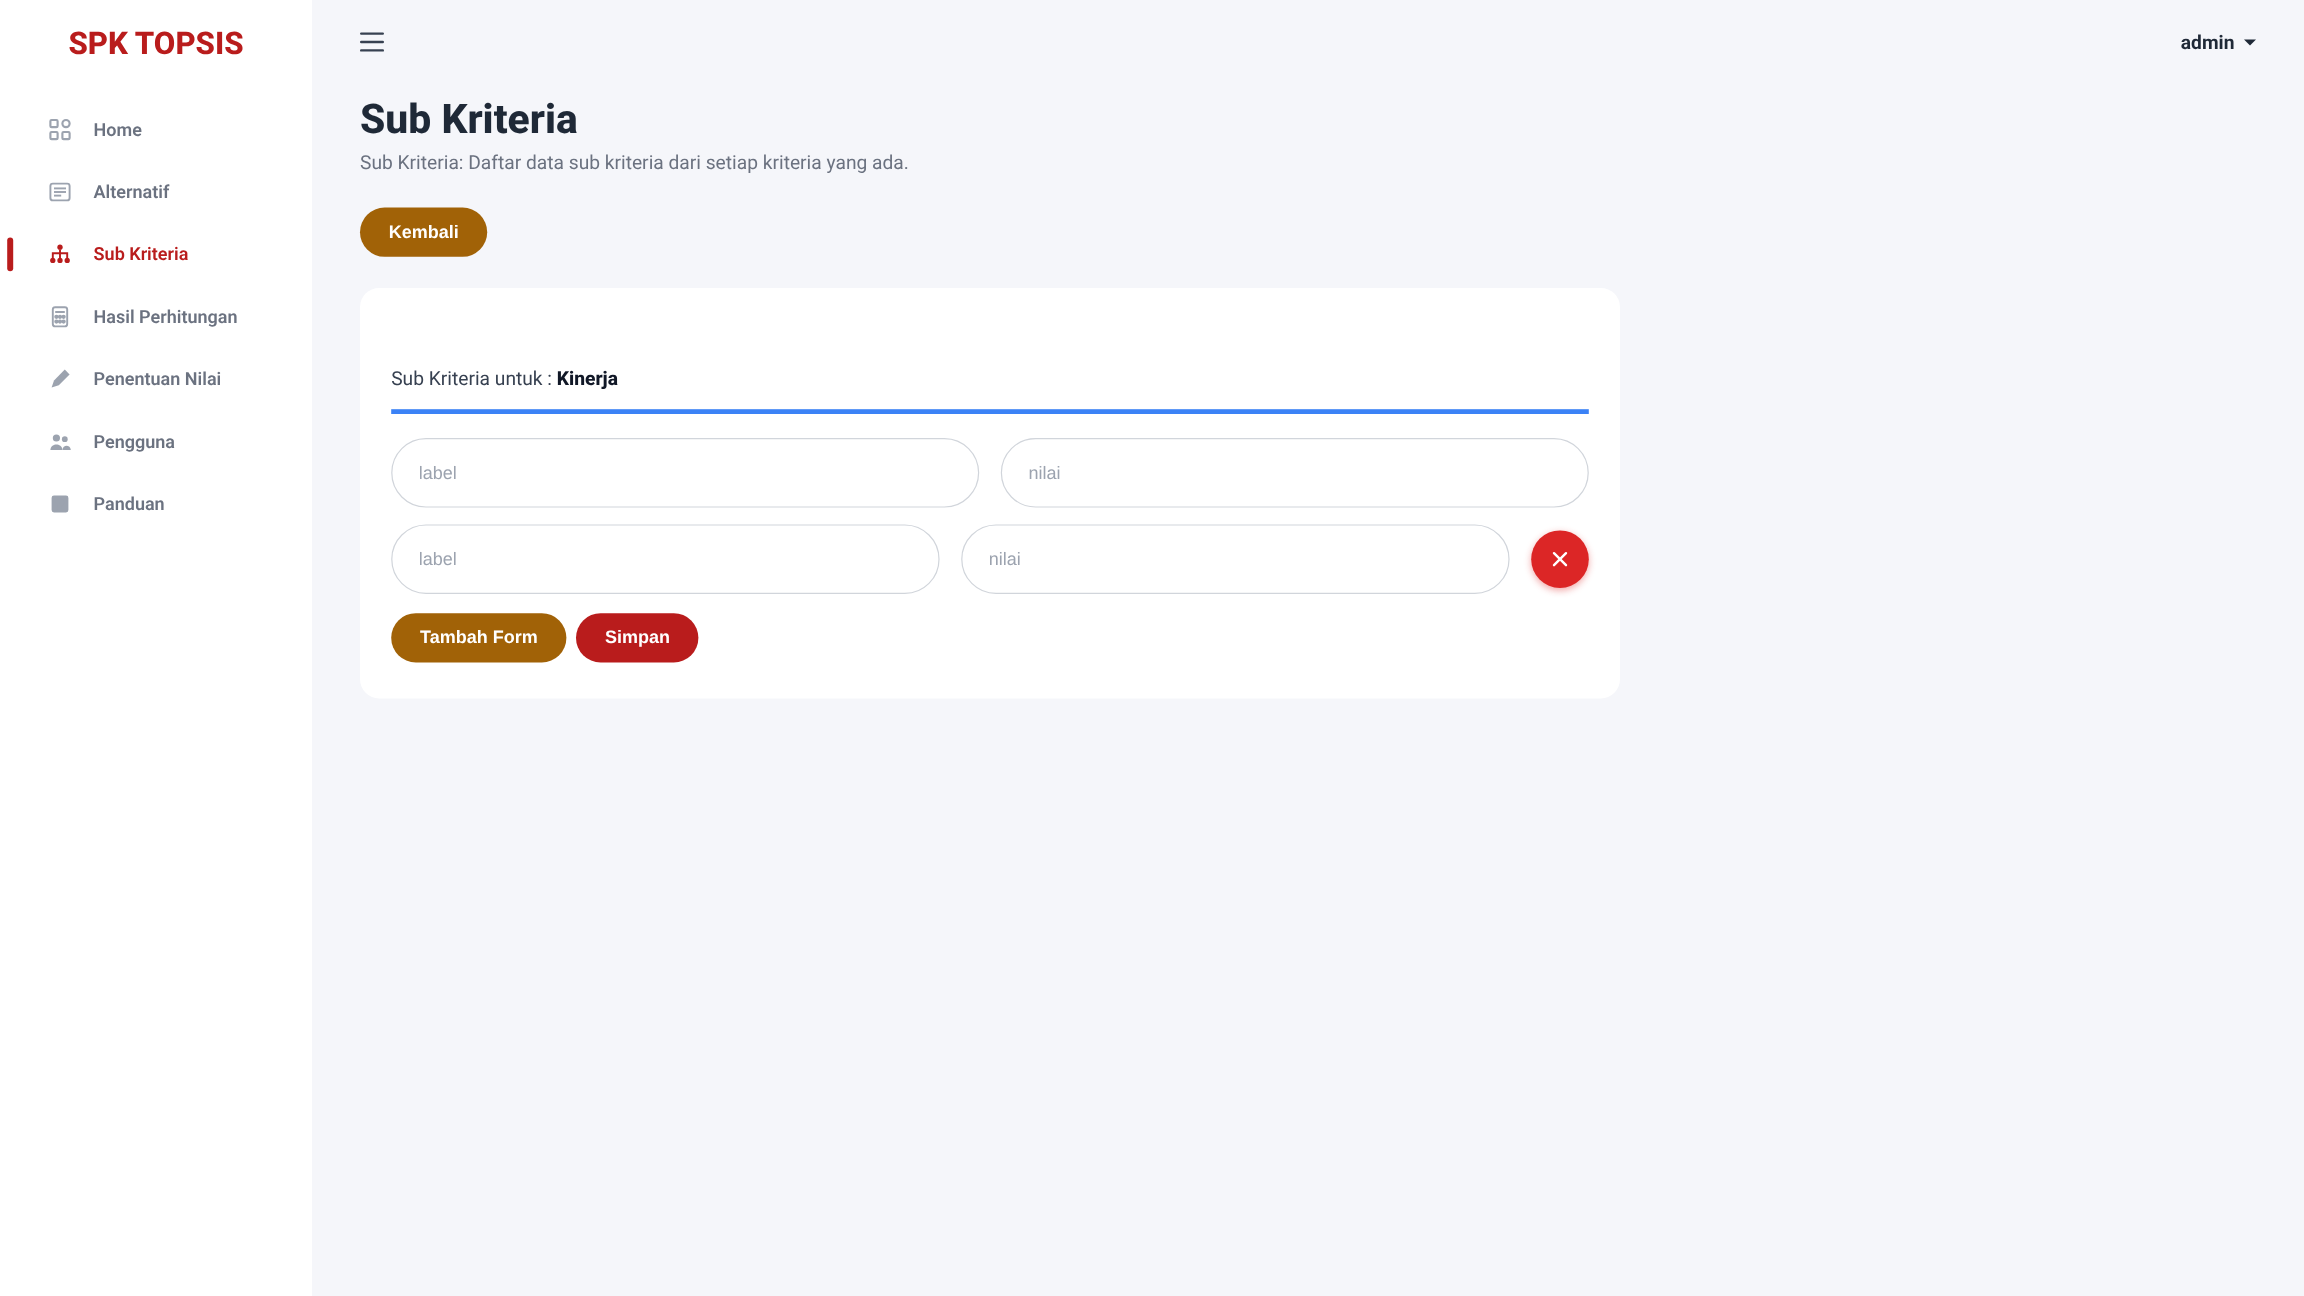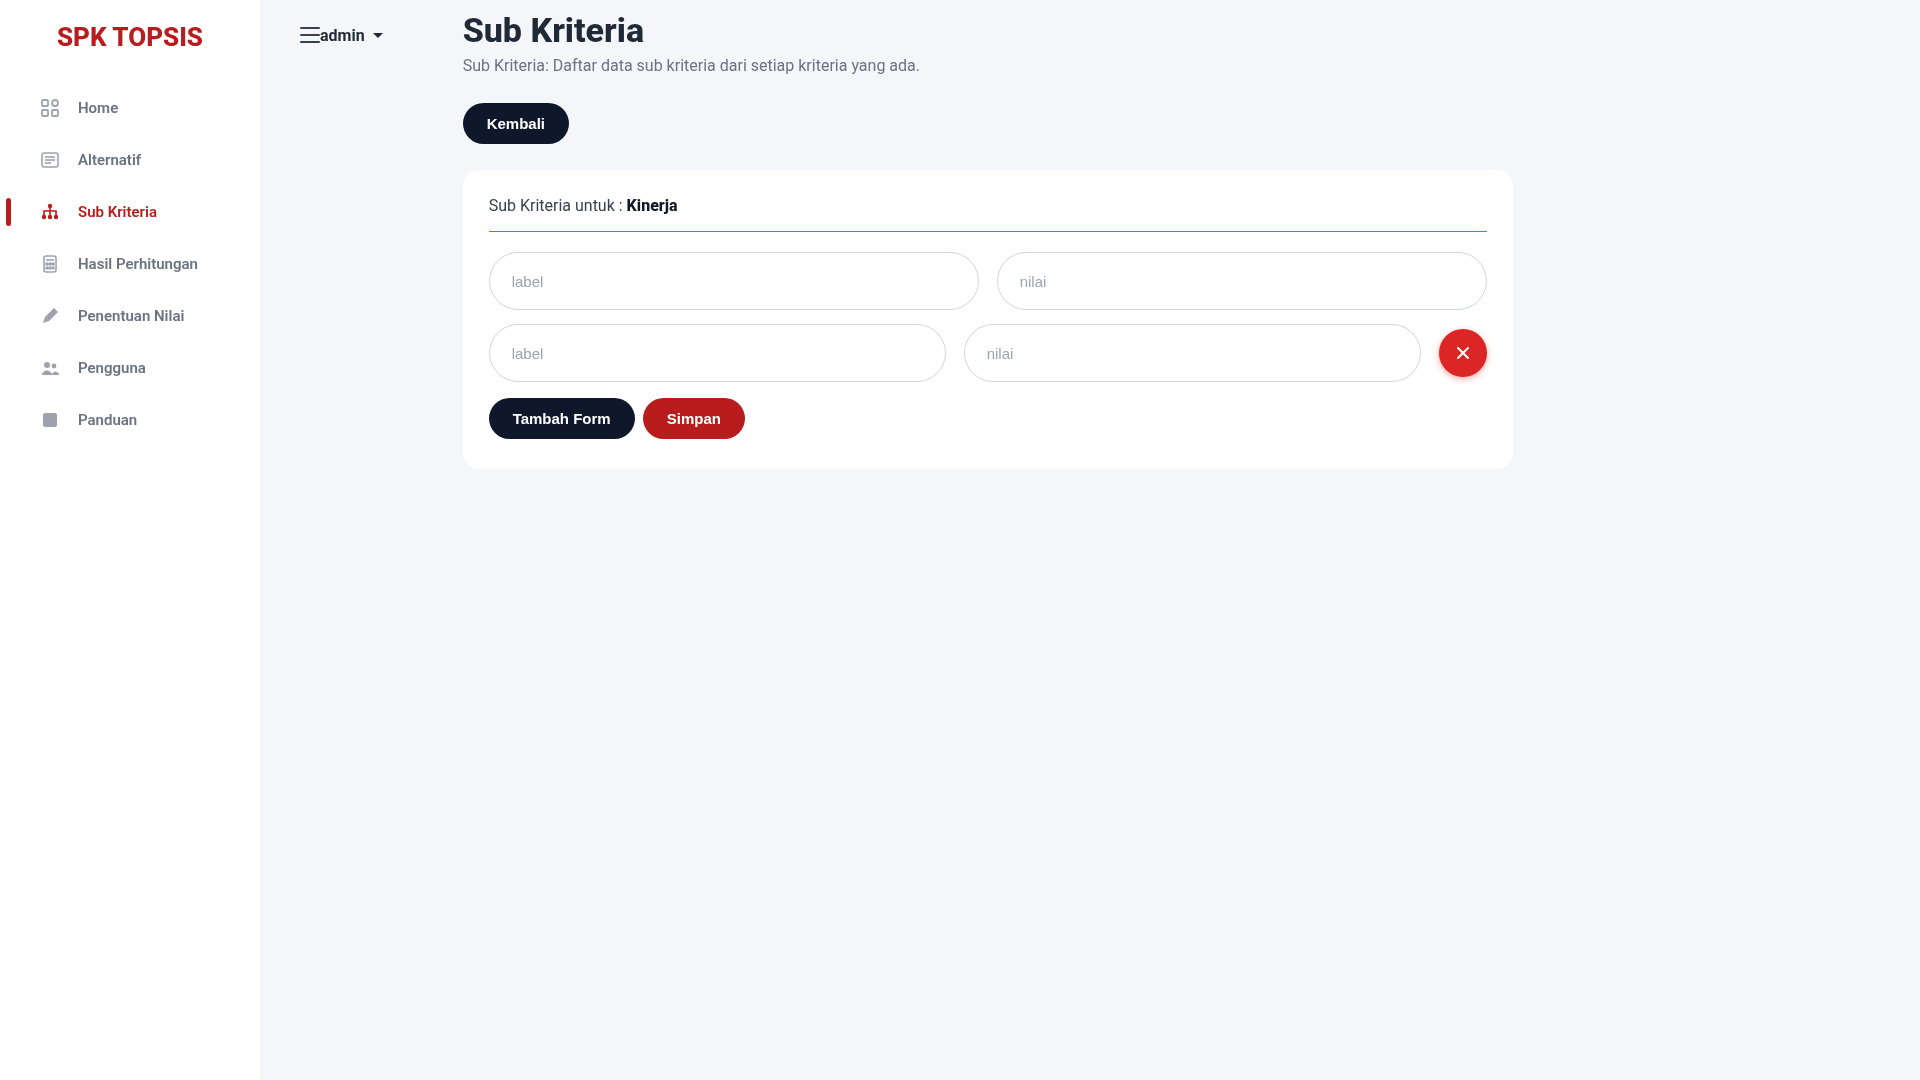--- a/index.html
+++ b/index.html
@@ -44,21 +44,21 @@
     .nav-item.active::before {
       content: "";
       position: absolute;
       left: 6px;
       top: 12px;
       bottom: 12px;
       width: 5px;
       background: #b91c1c;
       border-radius: 3px;
     }
-    .main { flex: 1; display: flex; flex-direction: row; }
+    .main { flex: 1; display: flex; flex-direction: column; }
     .topbar {
       height: 70px;
       display: flex;
       align-items: center;
       justify-content: space-between;
       padding: 0 40px;
     }
     .menu-toggle { cursor: pointer; color: #374151; }
     .user-dropdown {
       display: flex;
@@ -83,35 +83,36 @@
     }
     .btn {
       border: none;
       border-radius: 999px;
       padding: 12px 24px;
       font-weight: 700;
       font-size: 15px;
       cursor: pointer;
       color: #fff;
     }
-    .btn-secondary { background: #0f172a; }
+    .btn-secondary { background: #a16207; }
     .btn-primary { background: #b91c1c; }
     .back-btn { margin-bottom: 26px; }
     .card {
       background: #fff;
       border-radius: 16px;
       padding: 26px 26px 30px;
       width: 1050px;
     }
     .card-header {
       font-size: 16px;
       color: #374151;
-      border-bottom: 1px solid #3b82f6;
+      border-bottom: 4px solid #3b82f6;
       padding-bottom: 16px;
       margin-bottom: 20px;
+      margin-top: 40px;
     }
     .card-header strong { font-weight: 800; color: #111827; }
     .form-row {
       display: flex;
       gap: 18px;
       margin-bottom: 14px;
       align-items: center;
     }
     .form-row .field { flex: 1; }
     .field input {

